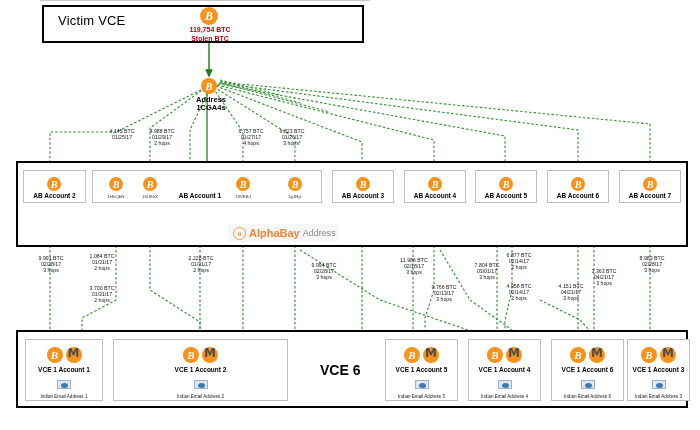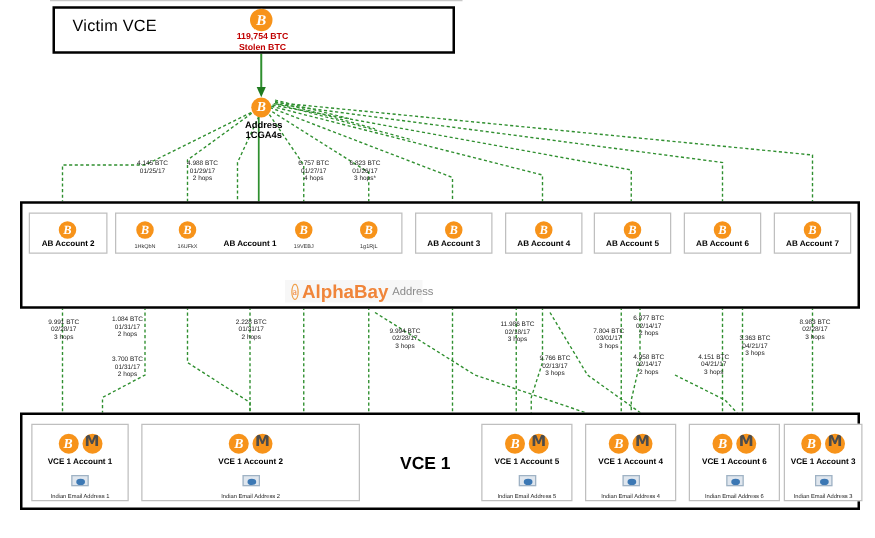--- a/index.html
+++ b/index.html
@@ -44,21 +44,21 @@
   .abbox{position:absolute;border:1px solid #bfbfbf;background:#fff;box-sizing:border-box;}
   .abtitle{position:absolute;font-size:6.5px;font-weight:bold;text-align:center;white-space:nowrap;}
   .addr{position:absolute;font-size:4.4px;text-align:center;white-space:nowrap;color:#333;}
 
   
   #alphabay{position:absolute;left:228px;top:224px;width:110px;height:18px;background:#f7f7f7;
             display:flex;align-items:center;gap:3px;padding-left:5px;box-sizing:border-box;}
   #alphabay .ab-c{width:11px;height:11px;border-radius:50%;border:1px solid #f0a04b;color:#f0853a;
                   font-size:8px;display:flex;align-items:center;justify-content:center;
                   font-family:"Liberation Serif",serif;}
-  #alphabay .ab-n{font-size:15px;color:#f0853a;font-weight:bold;}
+  #alphabay .ab-n{font-size:11px;color:#f0853a;font-weight:bold;}
   #alphabay .ab-m{font-size:9px;color:#8a8a8a;}
 
   
   .vbox{position:absolute;border:1px solid #bfbfbf;background:#fff;box-sizing:border-box;
         display:flex;flex-direction:column;align-items:center;}
   .vcoins{display:flex;gap:3px;margin-top:7px;}
   .vtitle{font-size:6.5px;font-weight:bold;margin-top:3px;white-space:nowrap;}
   .mailicon{width:14px;height:9px;margin-top:7px;background:#dfe6ee;border:1px solid #9fb2c4;
             position:relative;box-sizing:border-box;}
   .mailicon:after{content:"";position:absolute;left:3px;top:1.5px;width:7px;height:5px;border-radius:50%;
@@ -279,21 +279,21 @@
   <div class="vbox" style="left:113px;top:339px;width:175px;height:62px;">
     <div class="vcoins">
       <span class="coin b16">B</span>
       <span class="xmr"></span>
     </div>
     <div class="vtitle">VCE 1 Account 2</div>
     <div class="mailicon"></div>
     <div class="vmail">Indian Email Address 2</div>
   </div>
 
-  <div id="vce-label">VCE 1</div>
+  <div id="vce-label">VCE 6</div>
 
   <div class="vbox" style="left:385px;top:339px;width:73px;height:62px;">
     <div class="vcoins">
       <span class="coin b16">B</span>
       <span class="xmr"></span>
     </div>
     <div class="vtitle">VCE 1 Account 5</div>
     <div class="mailicon"></div>
     <div class="vmail">Indian Email Address 5</div>
   </div>

